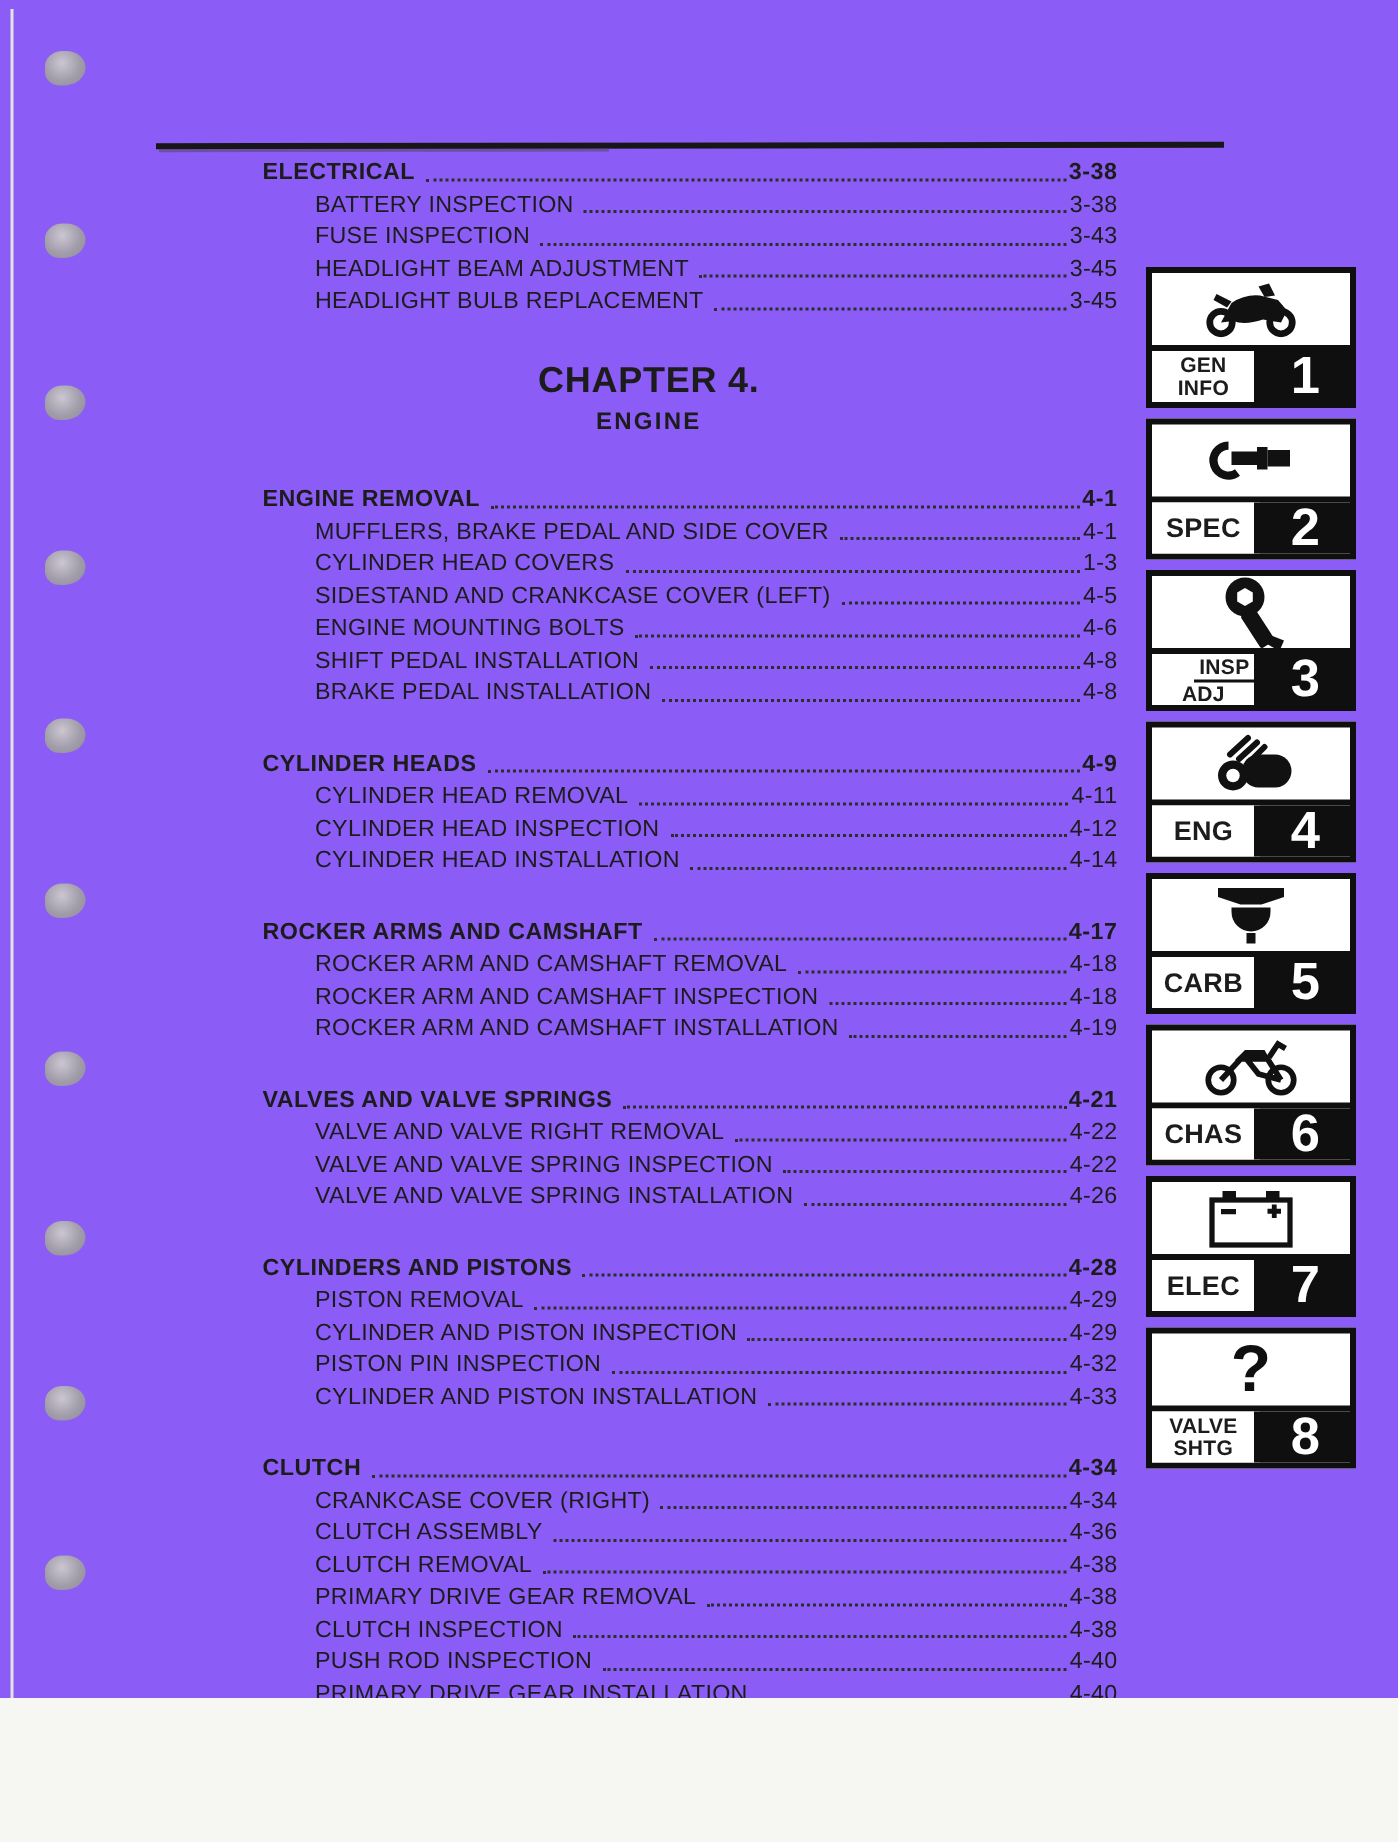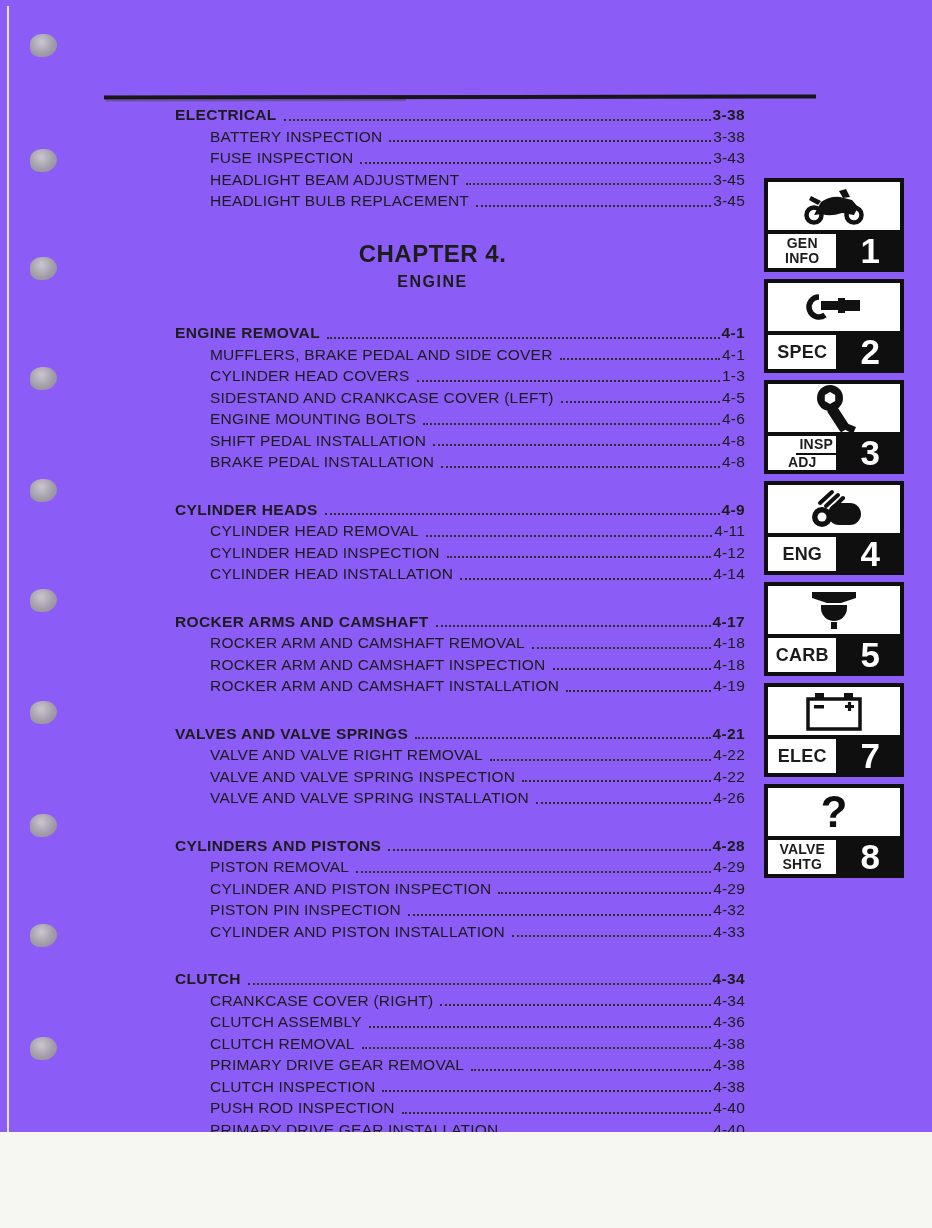--- a/index.html
+++ b/index.html
@@ -409,20 +409,37 @@
         </div>
         <div class="tab-strip">
           <div class="tab-label">
             <span>CARB</span>
           </div>
           <div class="tab-num">5</div>
         </div>
       </div>
       <div class="tab">
         <div class="tab-icon">
+          <svg width="66" height="40" viewBox="0 0 66 40">
+            <circle class="stroke-ink" cx="13" cy="29" r="8.5" stroke-width="3.8"></circle>
+            <circle class="stroke-ink" cx="53" cy="29" r="8.5" stroke-width="3.8"></circle>
+            <path class="stroke-ink" d="M13 29 L26 15 L44 15 L53 29 M30 15 L38 25 L53 29" stroke-width="3.8"></path>
+            <path class="ink" d="M22 16 L46 16 L42 9 L29 9 Z"></path>
+            <path class="stroke-ink" d="M45 14 L51 5 L56 8" stroke-width="3.8"></path>
+          </svg>
+        </div>
+        <div class="tab-strip">
+          <div class="tab-label">
+            <span>CHAS</span>
+          </div>
+          <div class="tab-num">6</div>
+        </div>
+      </div>
+      <div class="tab">
+        <div class="tab-icon">
           <svg width="62" height="44" viewBox="0 0 62 44">
             <rect class="stroke-ink" x="5" y="10" width="52" height="30" stroke-width="3.5"></rect>
             <rect class="ink" x="12" y="4" width="9" height="6"></rect>
             <rect class="ink" x="41" y="4" width="9" height="6"></rect>
             <rect class="ink" x="11" y="16" width="10" height="3.5"></rect>
             <path class="stroke-ink" d="M46.5 13 v9 M42 17.5 h9" stroke-width="3.2"></path>
           </svg>
         </div>
         <div class="tab-strip">
           <div class="tab-label">

